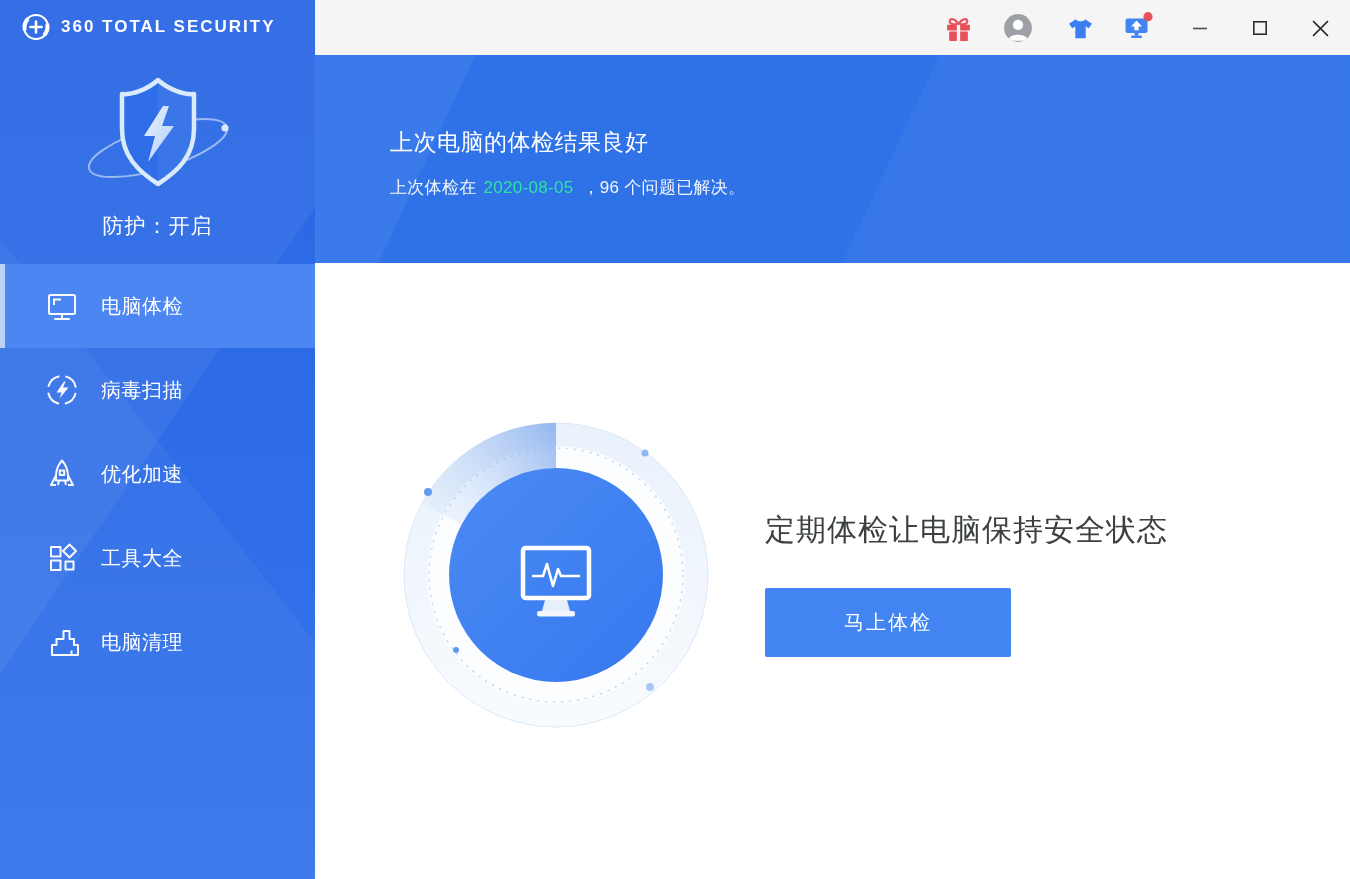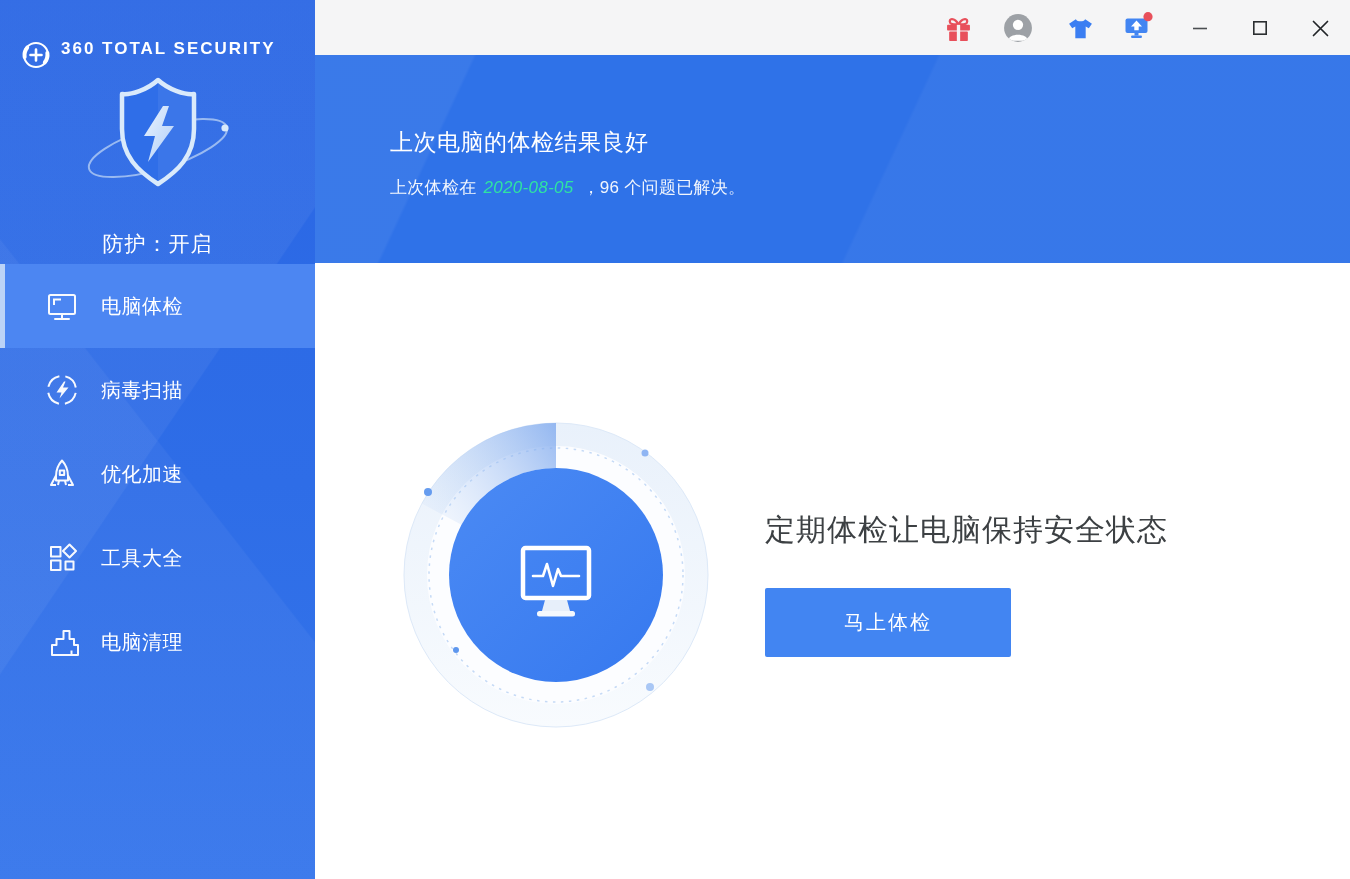--- a/index.html
+++ b/index.html
@@ -6,24 +6,24 @@
   html,body { width:1350px; height:879px; background:#fff; font-family:"Liberation Sans","DejaVu Sans",sans-serif; overflow:hidden; }
   .app { position:relative; width:1350px; height:879px; background:#fff; }
 
   
   .sidebar { position:absolute; left:0; top:0; width:315px; height:879px;
     background:
       linear-gradient(52deg, rgba(255,255,255,0.045) 0 49.8%, rgba(255,255,255,0) 50%),
       linear-gradient(-56deg, rgba(255,255,255,0) 0 49.8%, rgba(255,255,255,0.05) 50%),
       linear-gradient(180deg,#2A66E4 0%, #2E6DE7 55%, #3575EB 100%);
     overflow:hidden; }
-  .logo-row { position:absolute; left:20px; top:11px; display:flex; gap:9px;margin-top:28px; }
+  .logo-row { position:absolute; left:20px; top:11px; display:flex; align-items:center; gap:9px; }
   .logo-text { color:#fff; font-size:17px; font-weight:bold; letter-spacing:2px; white-space:nowrap; }
   .shield-block { position:absolute; left:0; top:72px; width:315px; text-align:center; }
-  .protection-label { margin-top:26px; color:#fff; font-size:21px; letter-spacing:1px; }
+  .protection-label { margin-top:8px; color:#fff; font-size:21px; letter-spacing:1px; }
 
   .menu { position:absolute; left:0; top:264px; width:364px; }
   .menu-item { position:relative; height:84px; display:flex; align-items:center; padding-left:44px; gap:21px;
     color:#fff; font-size:20px; letter-spacing:0.5px; cursor:pointer; }
   .menu-item.active { background:#4C86F2; }
   .menu-item.active::before { content:""; position:absolute; left:0; top:0; bottom:0; width:5px; background:#BCD3F7; }
   .menu-icon { width:36px; height:36px; flex:0 0 36px; opacity:0.96; }
 
   
   .titlebar { position:absolute; left:315px; top:0; width:1035px; height:55px; background:#F5F5F6; }
@@ -34,21 +34,21 @@
 
   
   .banner { position:absolute; left:315px; top:55px; width:1035px; height:208px;
     background:
       linear-gradient(115deg, rgba(255,255,255,0.055) 0 14%, rgba(255,255,255,0) 14.3%),
       linear-gradient(115deg, rgba(255,255,255,0) 0 55%, rgba(255,255,255,0.04) 55.3%),
       #2F72E8;
     color:#fff; }
   .banner-title { position:absolute; left:75px; top:72px; font-size:23px; letter-spacing:0.5px; }
   .banner-sub { position:absolute; left:75px; top:121px; font-size:17px; letter-spacing:0.3px; color:#F2F6FD; }
-  .banner-sub .date { color:#2FE3A2; margin:0 7px;font-style:italic; }
+  .banner-sub .date { color:#2FE3A2; margin:0 7px; }
   .banner-sub .suffix { margin-left:2px; }
 
   
   .main { position:absolute; left:315px; top:263px; width:1035px; height:616px; background:#fff; }
   .ring-wrap { position:absolute; left:81px; top:152px; width:320px; height:320px; }
   .headline { position:absolute; left:450px; top:247px; font-size:30px; color:#3C4043; letter-spacing:1px; }
   .cta-button { position:absolute; left:450px; top:325px; width:246px; height:69px; background:#4285F2; border:none;
     border-radius:2px; color:#ffffff; font-size:20px; letter-spacing:2px; display:flex; align-items:center; justify-content:center;
     cursor:pointer; font-family:inherit; }
 </style>

